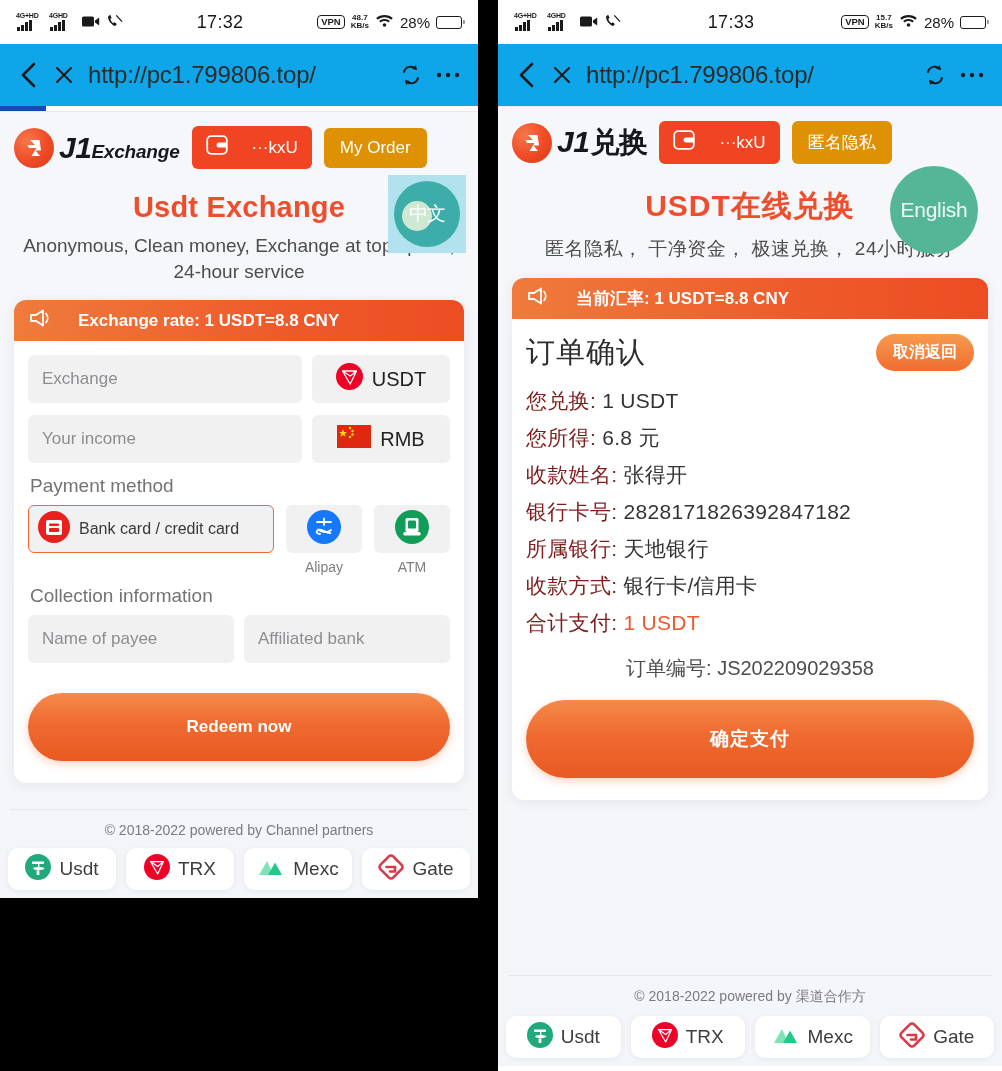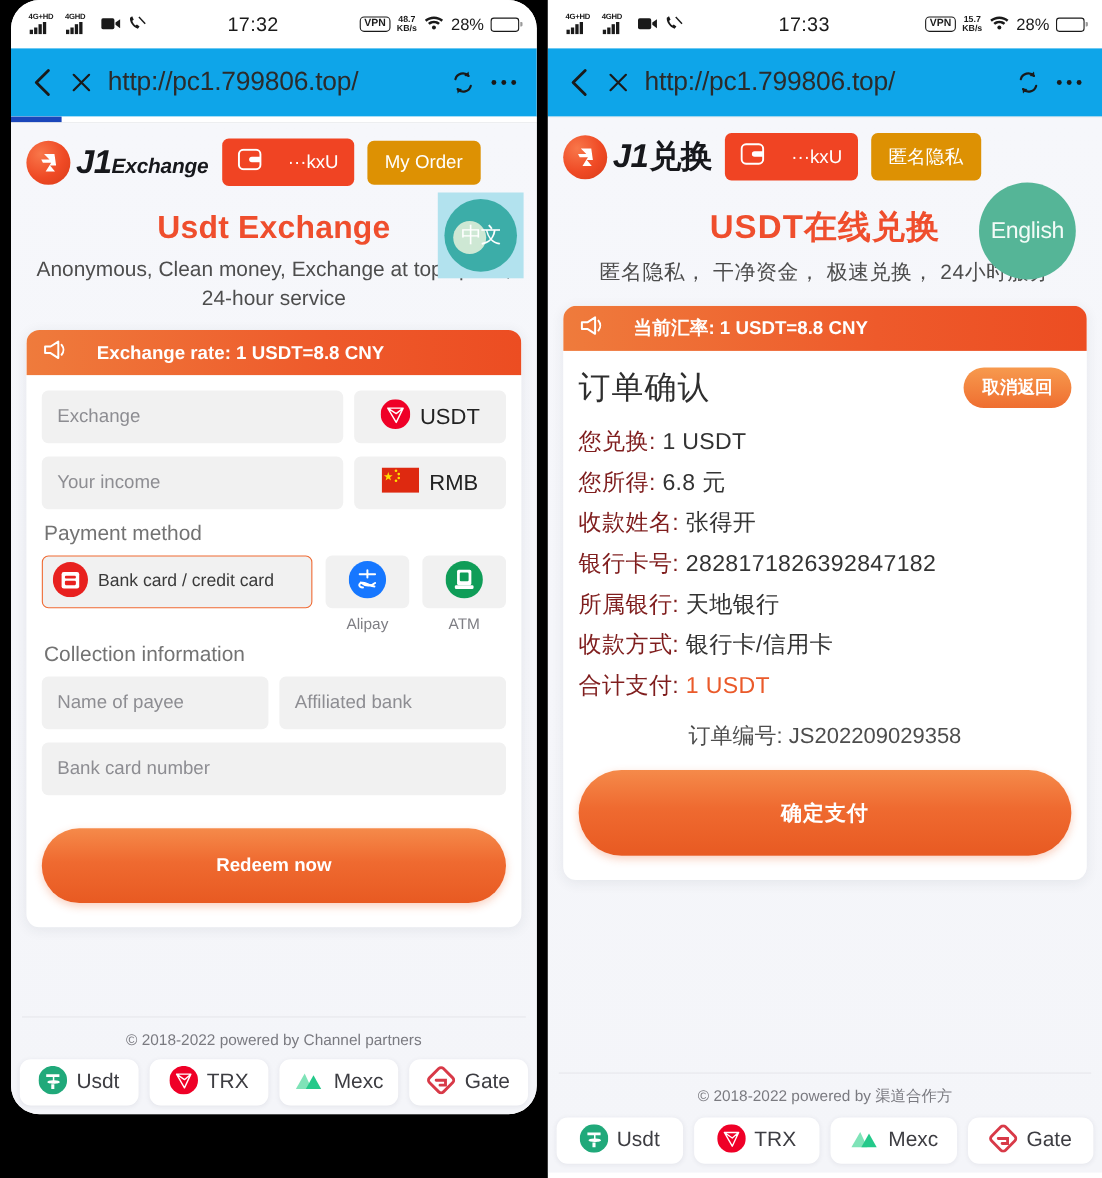--- a/index.html
+++ b/index.html
@@ -6,21 +6,21 @@
   html, body {
     width: 1002px; height: 1071px;
     background: #000;
     font-family: "Liberation Sans", "DejaVu Sans", sans-serif;
     overflow: hidden;
   }
   .stage { position: relative; width: 1002px; height: 1071px; background:#000; }
 
   
   .panel { position: absolute; top: 0; overflow: hidden; background: #ffffff; }
-  #panel-en { left: 10px; width: 478px; height: 1013px; border-radius: 26px; }
+  #panel-en { left: 0; width: 478px; height: 898px; }
   #panel-zh { left: 498px; width: 504px; height: 1071px; }
 
   
   .statusbar {
     height: 44px; display: flex; align-items: center;
     padding: 0 16px; background: #fff; color: #1a1a1a;
     font-size: 13px;
   }
   .sb-left { display: flex; align-items: flex-end; gap: 7px; flex: 0 0 auto; }
   .sb-center { flex: 1; text-align: center; font-size: 18px; font-weight: 500; letter-spacing: .3px; }
@@ -413,23 +413,20 @@
                 <span class="cap">ATM</span>
               </div>
             </div>
 
             <div class="sec-label">Collection information</div>
 
             <div class="frow">
               <div class="field grow">Name of payee</div>
               <div class="field grow">Affiliated bank</div>
             </div>
-            <div class="frow">
-              <div class="field grow">Bank card number</div>
-            </div>
 
             <button class="cta">Redeem now</button>
           </div>
         </div>
       </div>
 
       <div class="footer">
         <div class="footer-sep"></div>
         <div class="copyright">© 2018-2022 powered by Channel partners</div>
         <div class="partners">

